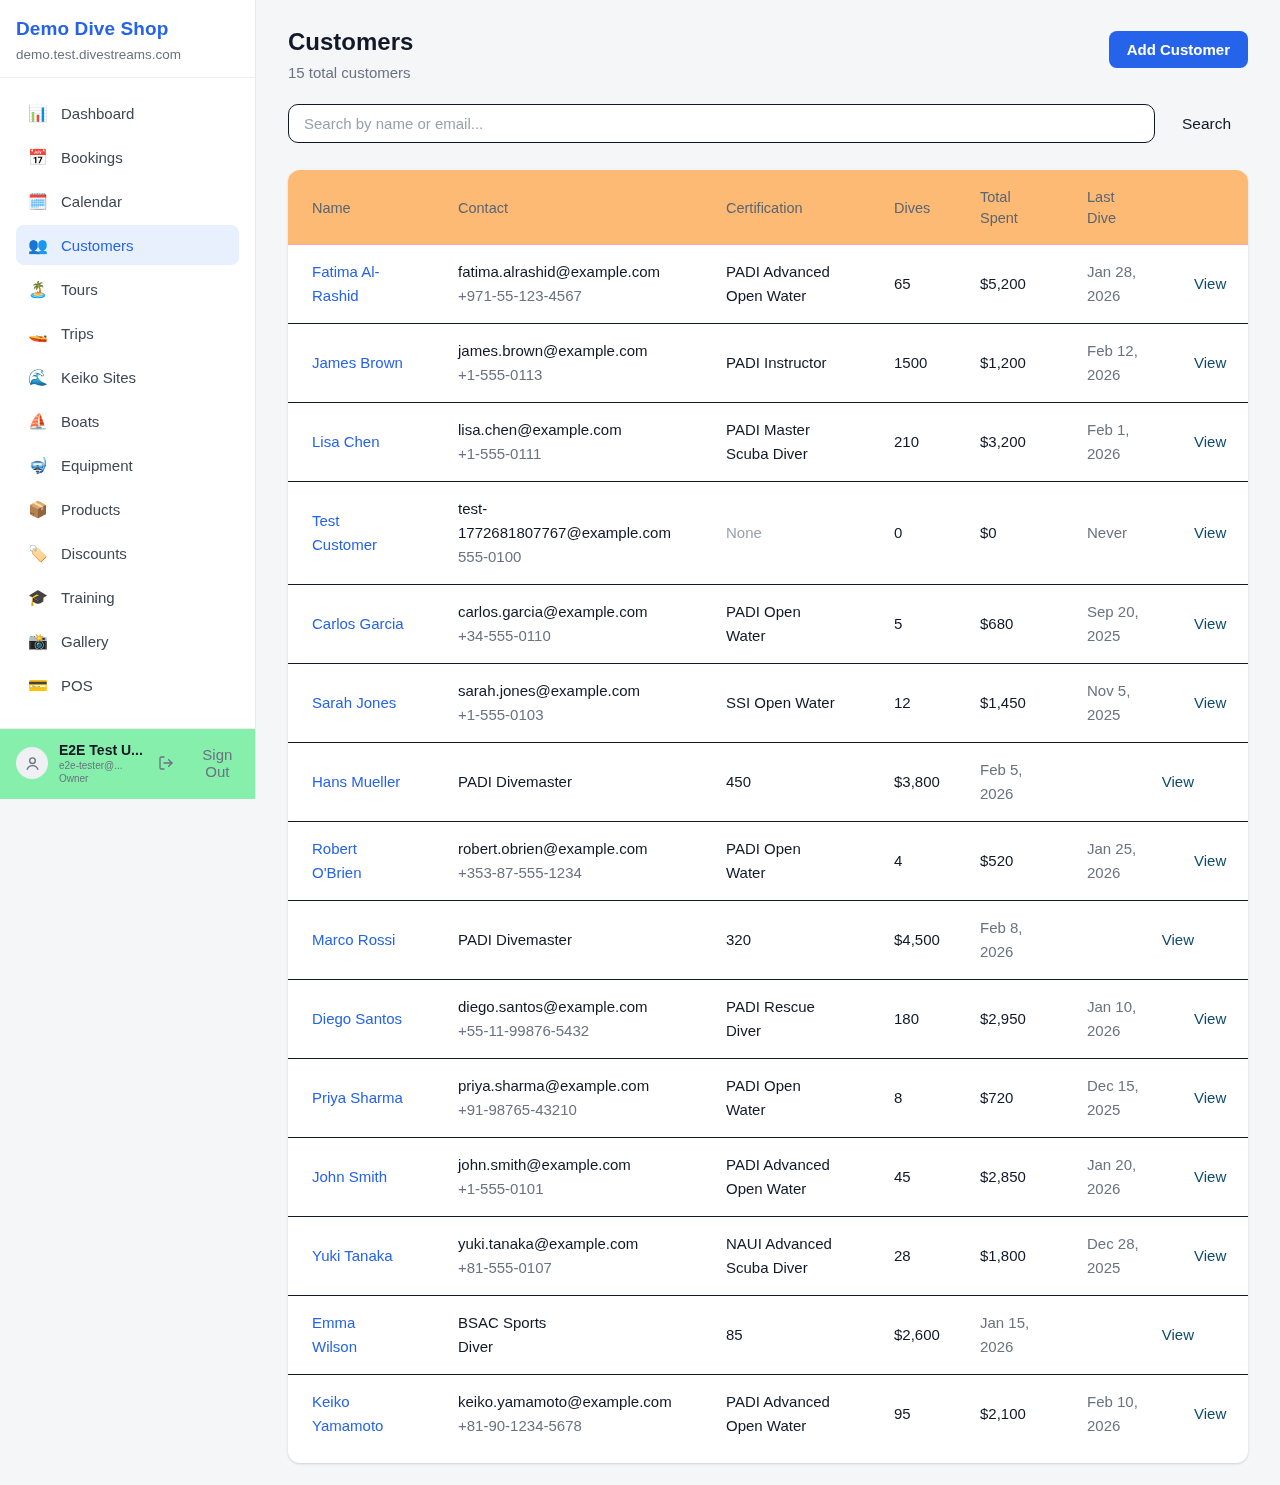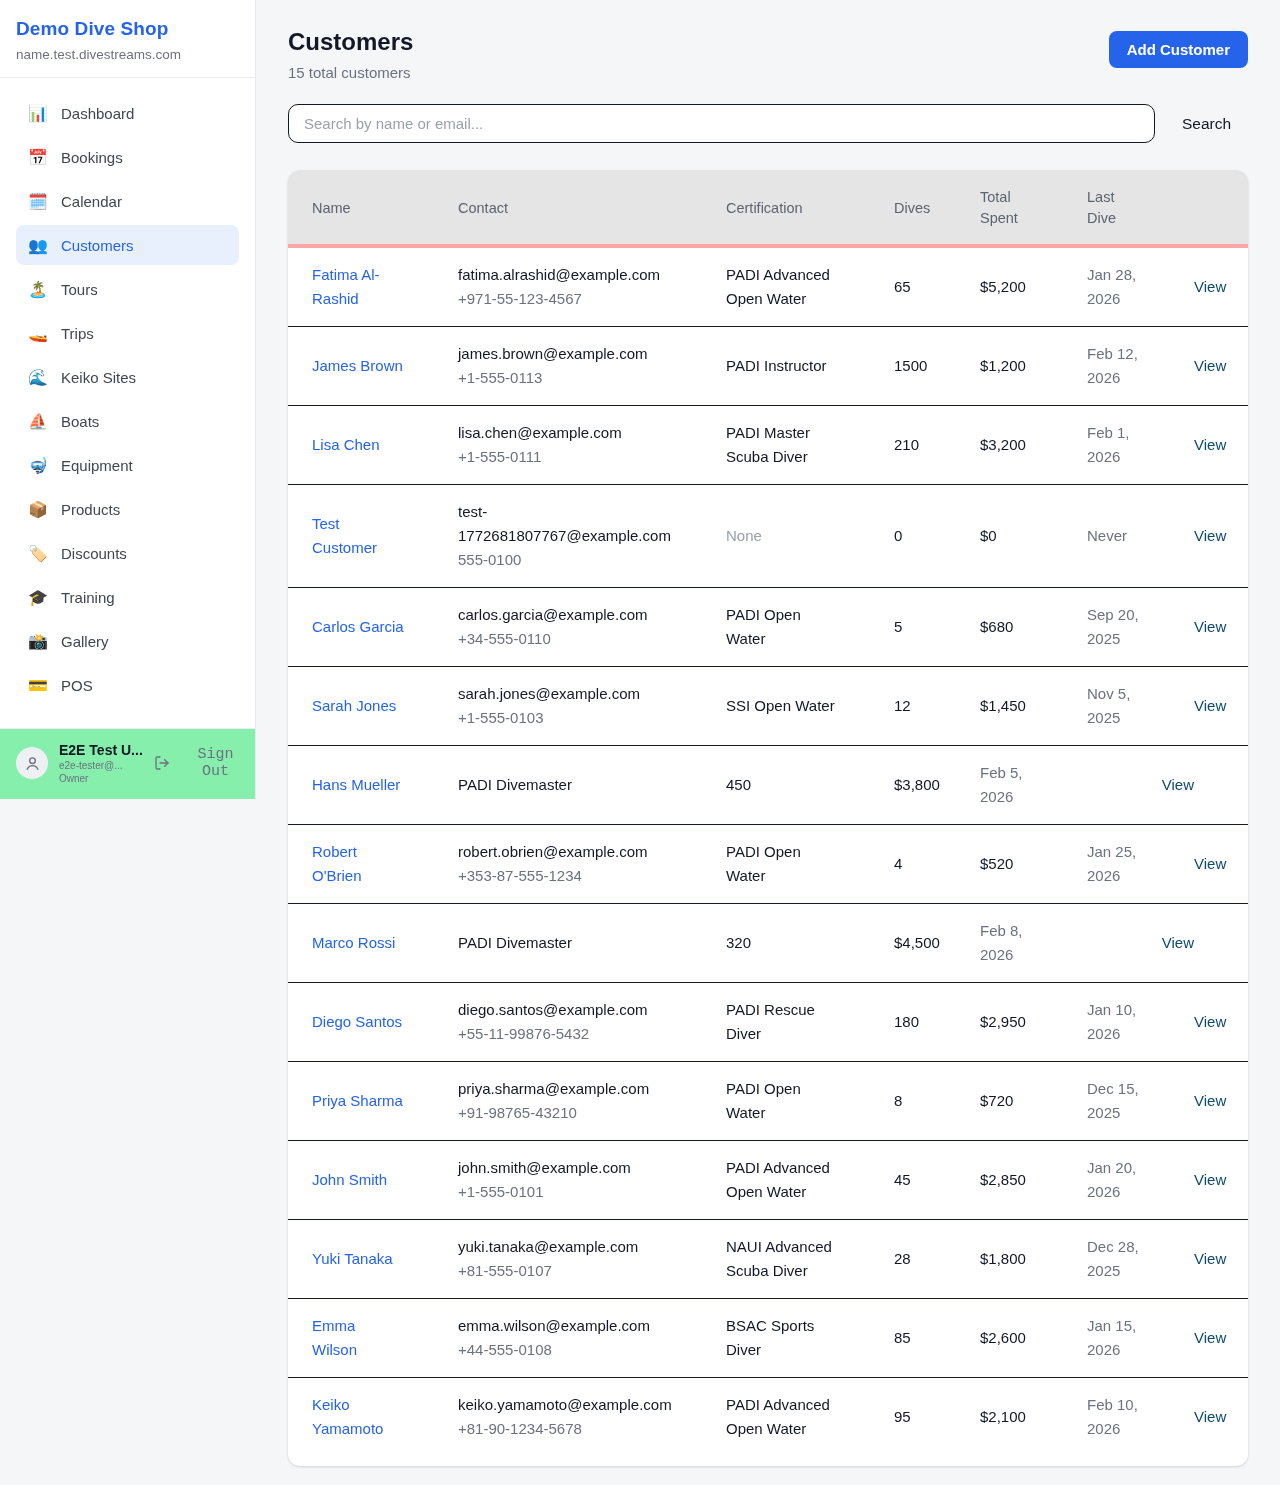--- a/index.html
+++ b/index.html
@@ -42,21 +42,21 @@
     width:32px; height:32px; border-radius:50%;
     background:#eef0f3; flex:0 0 32px;
     display:flex; align-items:center; justify-content:center;
   }
   .foot-info { width:104px; }
   .foot-name { font-size:14px; font-weight:700; color:#111827; white-space:nowrap; overflow:hidden; }
   .foot-email, .foot-role { font-size:10px; color:#6b7280; margin-top:2px; white-space:nowrap; overflow:hidden; }
   .signout {
     margin-left:auto; display:flex; align-items:center; gap:22px;
     color:#6b7280; font-size:15px; cursor:pointer; background:none; border:none;
-    font-family:Liberation Mono, monospace;
+    font-family:Liberation Sans, sans-serif;
   }
 
   
   .main { position:absolute; left:256px; top:0; width:1024px; padding:28px 32px 0; }
   .page-head { display:flex; justify-content:space-between; align-items:flex-start; }
   .page-title { font-size:24px; font-weight:700; color:#111827; }
   .page-subtitle { font-size:15px; color:#6b7280; margin-top:8px; }
   .add-btn {
     background:#2563eb; color:#fff; border:none; border-radius:8px;
     font-family:inherit; font-size:15px; font-weight:600;
@@ -81,22 +81,22 @@
     box-shadow:0 1px 3px rgba(16,24,40,.10), 0 1px 2px rgba(16,24,40,.06);
     overflow:hidden; padding-bottom:10px;
   }
   .trow {
     display:grid;
     grid-template-columns:146px 268px 168px 86px 107px 107px 1fr;
     align-items:center;
     padding:15px 26px 15px 24px;
   }
   .thead {
-    background:#e5e5e5;
-    border-bottom:4px solid #fca5a5;
+    background:#fdba74;
+    border-bottom:1px solid #fca5a5;
     padding-top:17px; 
   }
   .th {
     font-size:14.5px; color:#5b6471; font-weight:400;
     white-space:pre-line; line-height:1.45;
   }
   .tbody .trow { border-bottom:1px solid #141a26; }
   .tbody .trow:last-child { border-bottom:none; }
   .cell { font-size:15px; line-height:1.6; }
   .c-name { color:#2563eb; font-weight:500; max-width:92px; cursor:pointer; }
@@ -108,21 +108,21 @@
   .c-last { color:#6b7280; max-width:74px; }
   .c-view { color:#0c4a6e; text-align:right; cursor:pointer; }
   svg { display:block; }
 </style>
 </head>
 <body>
 
 <aside class="sidebar">
   <div class="side-head">
     <div class="shop-name">Demo Dive Shop</div>
-    <div class="shop-domain">name.test.divestreams.com</div>
+    <div class="shop-domain">demo.test.divestreams.com</div>
   </div>
   <nav class="side-nav">
       <div class="nav-item">
     <span class="nav-icon">📊</span>
     <span class="nav-label">Dashboard</span>
   </div>
       <div class="nav-item">
     <span class="nav-icon">📅</span>
     <span class="nav-label">Bookings</span>
   </div>
@@ -372,24 +372,20 @@
       <div class="c-phone">+81-555-0107</div>
     </div>
     <div class="cell c-cert">NAUI Advanced Scuba Diver</div>
     <div class="cell c-dives">28</div>
     <div class="cell c-spent">$1,800</div>
     <div class="cell c-last">Dec 28, 2025</div>
     <div class="cell c-view">View</div>
   </div>
         <div class="trow">
     <div class="cell c-name">Emma Wilson</div>
-    <div class="cell">
-      <div class="c-email">emma.wilson@example.com</div>
-      <div class="c-phone">+44-555-0108</div>
-    </div>
     <div class="cell c-cert">BSAC Sports Diver</div>
     <div class="cell c-dives">85</div>
     <div class="cell c-spent">$2,600</div>
     <div class="cell c-last">Jan 15, 2026</div>
     <div class="cell c-view">View</div>
   </div>
         <div class="trow">
     <div class="cell c-name">Keiko Yamamoto</div>
     <div class="cell">
       <div class="c-email">keiko.yamamoto@example.com</div>

